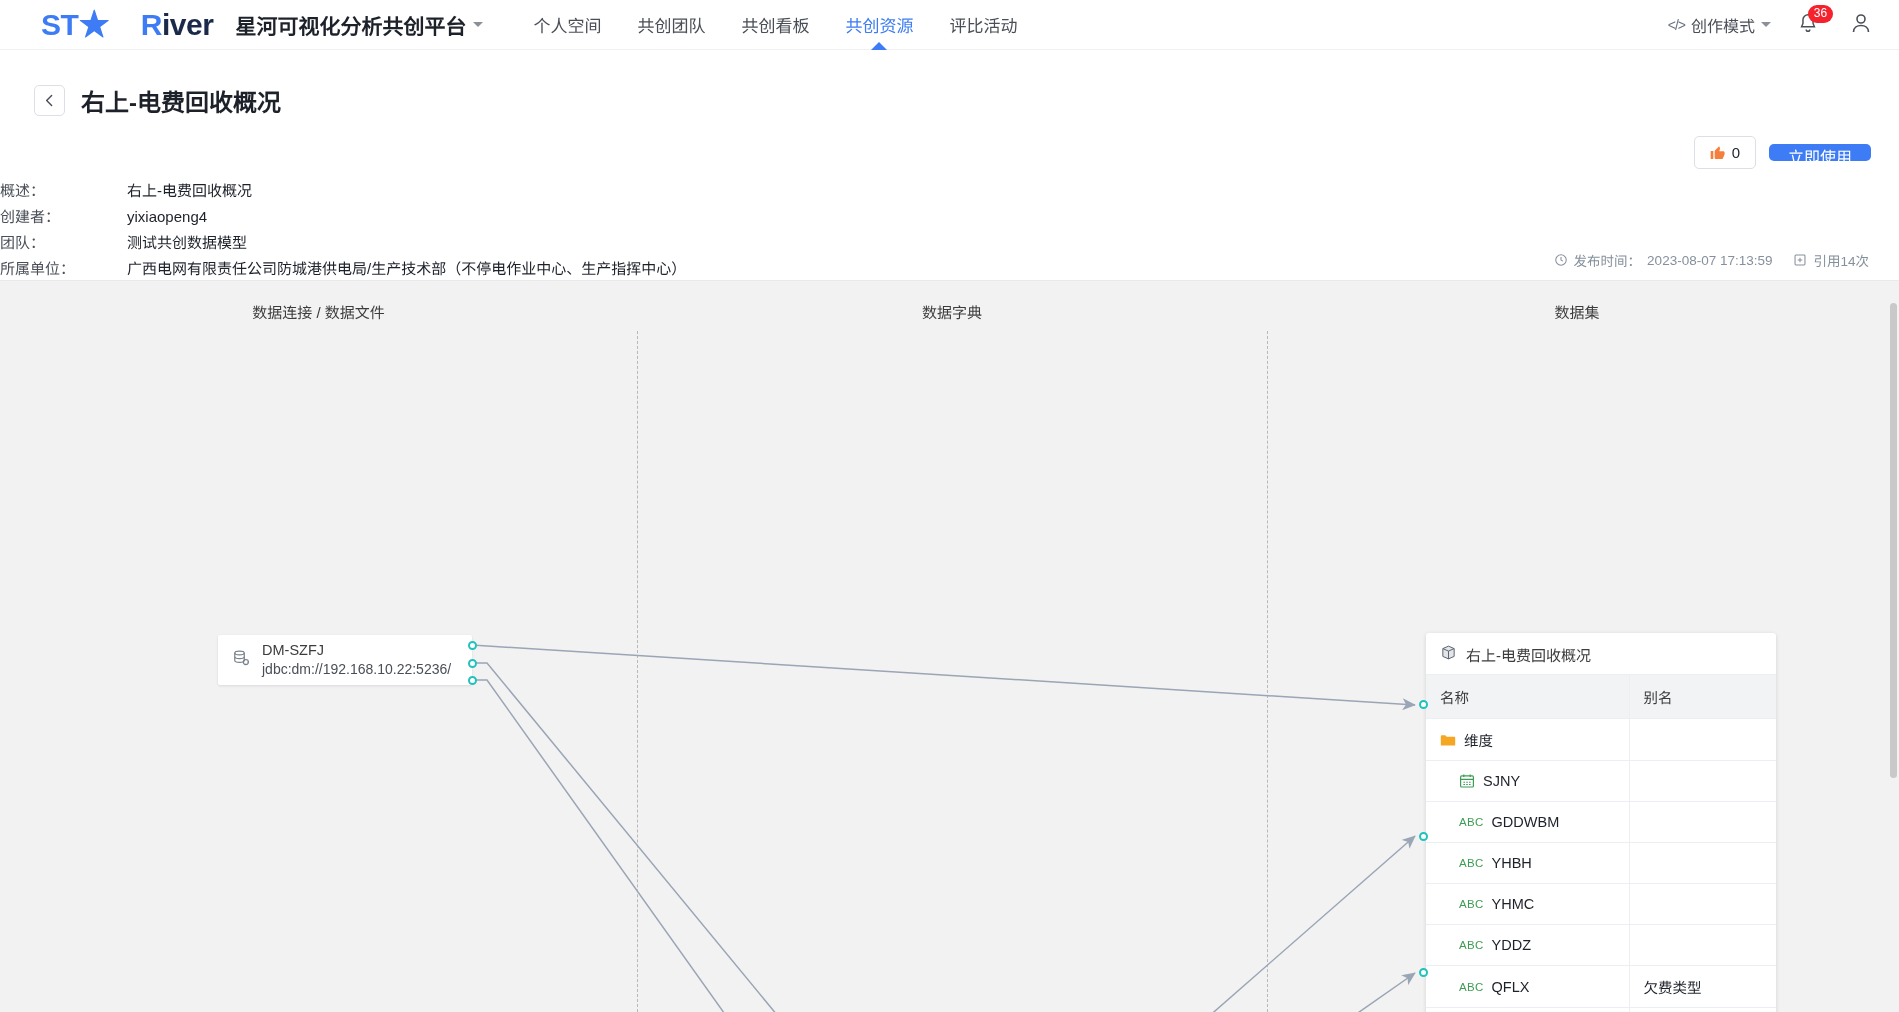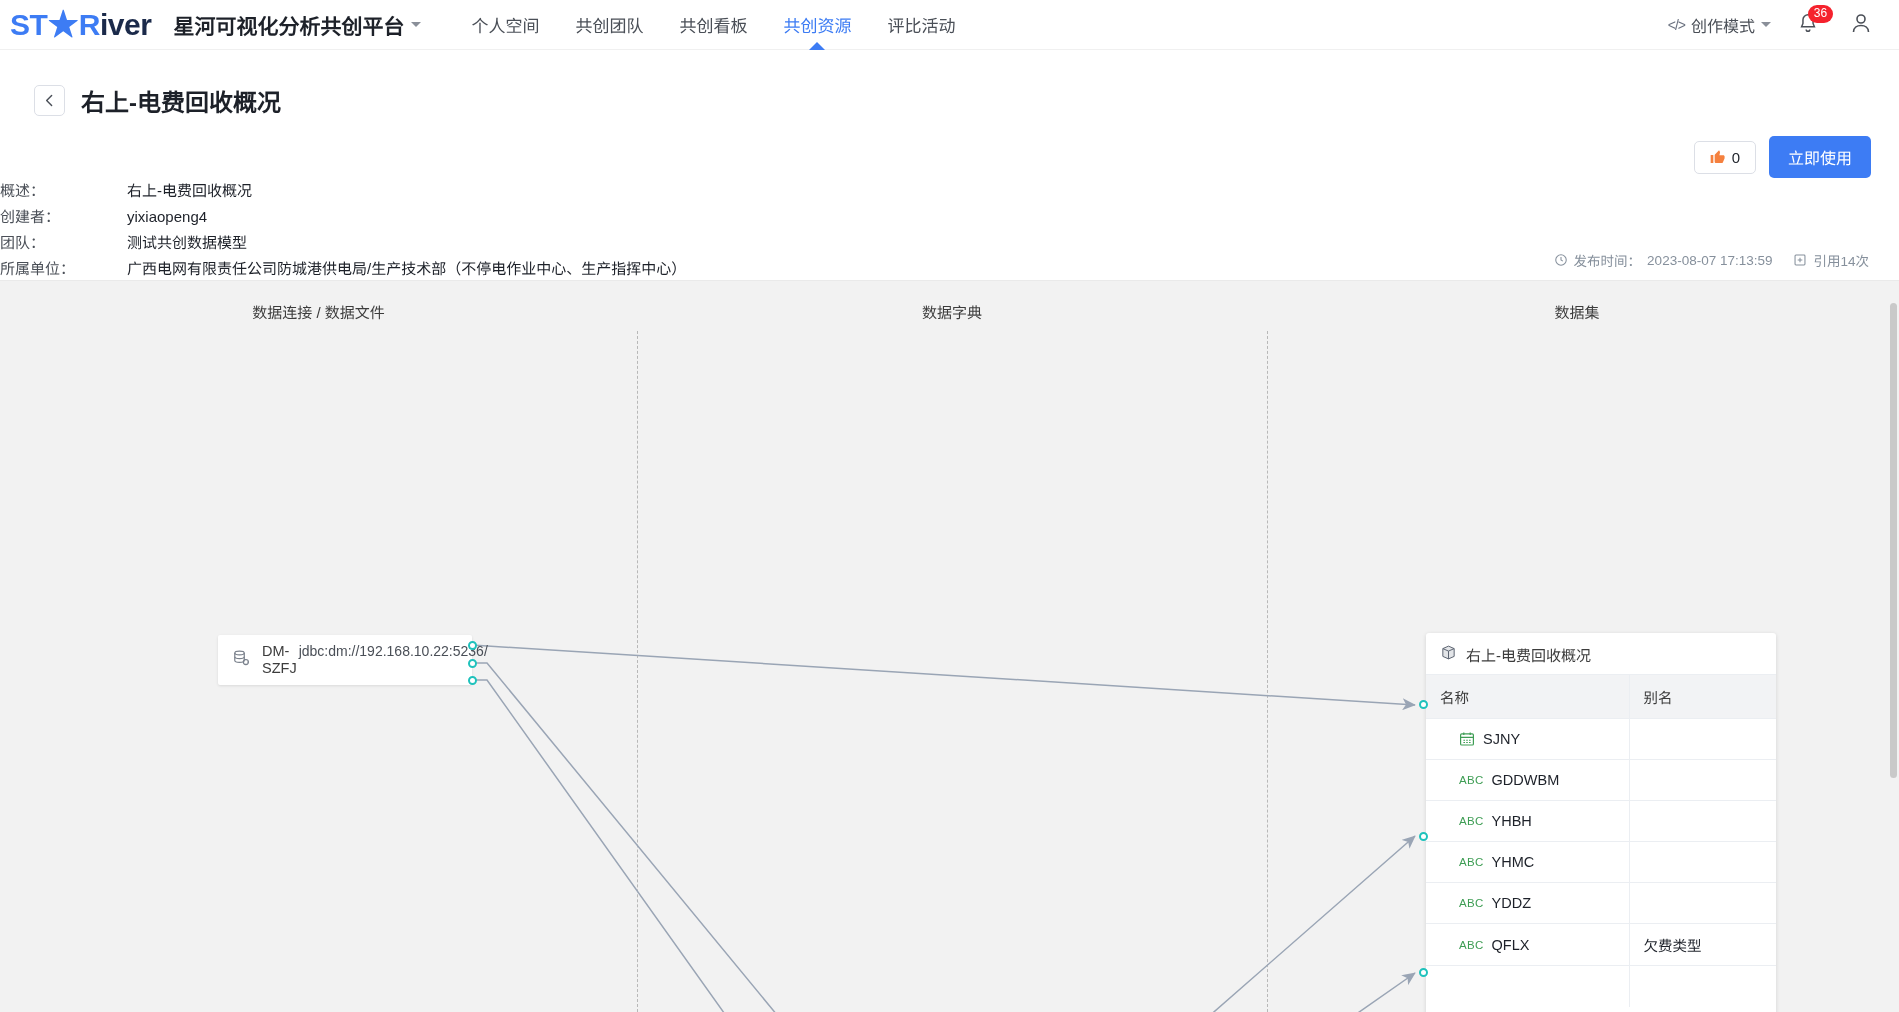--- a/index.html
+++ b/index.html
@@ -13,21 +13,21 @@
   .app { position: relative; width: 1899px; height: 1012px; background:#fff; }
 
   
   .topnav {
     position: absolute; top:0; left:0; width:1899px; height:50px;
     background:#fff; display:flex; align-items:center;
     border-bottom:1px solid #f0f0f0; z-index:20;
   }
   .logo { margin-left:10px; display:flex; align-items:center; height:50px; }
   .logo-txt { font-size:30px; font-weight:700; letter-spacing:-0.5px; line-height:1; font-family:"Liberation Sans",sans-serif;}
-  .logo-blue { color:#3d7cf4; }
+  .logo-blue { color:#3d7cf4;margin-left:31px; }
   .logo-dark { color:#1b2a4a; }
   .logo-star { display:inline-block; margin:0 1px; }
   .brand {
     margin-left:22px; font-size:21px; font-weight:700; color:#1d2129;
     display:flex; align-items:center; gap:7px; cursor:pointer;
   }
   .caret-d { width:0;height:0;border-left:5px solid transparent;border-right:5px solid transparent;border-top:5px solid #8a8f99; display:inline-block; }
   .navitems { display:flex; align-items:center; margin-left:32px; height:50px; }
   .navitem {
     position:relative; font-size:17px; color:#4a4f57; padding:0 18px;
@@ -64,21 +64,21 @@
   .meta-row { display:flex; font-size:15px; line-height:25px; color:#4a4f57; margin-bottom:1px; }
   .meta-label { width:127px; text-align:left; color:#4a4f57; padding-right:6px; flex:none;}
   .meta-val { color:#1d2129; }
   .actions { position:absolute; top:86px; right:28px; display:flex; align-items:center; gap:13px; }
   .like-btn {
     height:33px; min-width:62px; border:1px solid #dcdfe6; border-radius:5px; background:#fff;
     display:flex; align-items:center; justify-content:center; gap:6px; font-size:15px;
     color:#1d2129; cursor:pointer; padding:0 13px;
   }
   .use-btn {
-    height:42px; background:#3d7cf4; color:#fff; border:none; border-radius:5px;
+    height:17px; background:#3d7cf4; color:#fff; border:none; border-radius:5px;
     font-size:16px; padding:0 19px; cursor:pointer; font-family:"Liberation Sans",sans-serif;
   }
   .pubinfo {
     position:absolute; bottom:10px; right:30px; display:flex; align-items:center; gap:21px;
     font-size:13.5px; color:#86909c;
   }
   .pubinfo .it { display:flex; align-items:center; gap:6px; }
 
   
   .canvas {
@@ -93,21 +93,21 @@
 
   .svg-layer { position:absolute; top:0; left:0; width:1899px; height:731px; pointer-events:none; }
 
   
   .node-src {
     position:absolute; background:#fff; border-radius:2px;
     box-shadow:0 1px 3px rgba(0,0,0,.10);
     display:flex; align-items:center; gap:11px; padding:0 14px;
   }
   .db-ico { flex:none; }
-  .src-txt { display:flex; flex-direction:row; gap:2px; }
+  .src-txt { display:flex; flex-direction:column; gap:2px; }
   .src-name { font-size:14.5px; color:#3c3c3c; line-height:17px; }
   .src-url { font-size:14px; color:#4a4f57; line-height:17px; }
 
   
   .node-ds {
     position:absolute; background:#fff; border-radius:3px;
     box-shadow:0 1px 4px rgba(0,0,0,.13); overflow:hidden;
   }
   .ds-head { display:flex; align-items:center; gap:9px; padding:11px 14px 9px 14px; }
   .ds-title { font-size:15px; color:#3c3c3c; }
@@ -318,20 +318,31 @@
       <table class="ds-table">
         <thead>
           <tr>
             <th style="width:58%">名称</th>
             <th style="width:42%">别名</th>
           </tr>
         </thead>
         <tbody>
           <tr>
             <td>
+              <span class="cellwrap">
+                <svg width="16" height="14" viewBox="0 0 20 16">
+                    <path d="M1 3.2c0-.7.5-1.2 1.2-1.2h4.4l1.7 1.9h9.5c.7 0 1.2.5 1.2 1.2v8.7c0 .7-.5 1.2-1.2 1.2H2.2c-.7 0-1.2-.5-1.2-1.2z" fill="#f5a623"></path>
+                  </svg>
+                <span>维度</span>
+              </span>
+            </td>
+            <td></td>
+          </tr>
+          <tr>
+            <td>
               <span class="cellwrap indent">
                 <svg width="16" height="16" viewBox="0 0 20 20" fill="none" stroke="#3e9d54" stroke-width="1.5">
                   <rect x="2" y="3.5" width="16" height="14" rx="1.4"></rect>
                     <path d="M2 8h16M6 2v3M14 2v3"></path>
                   <path d="M5.5 11.5h2M9 11.5h2M12.5 11.5h2M5.5 14.5h2M9 14.5h2M12.5 14.5h2" stroke-width="1.3"></path>
                 </svg>
                 <span>SJNY</span>
               </span>
             </td>
             <td></td>

